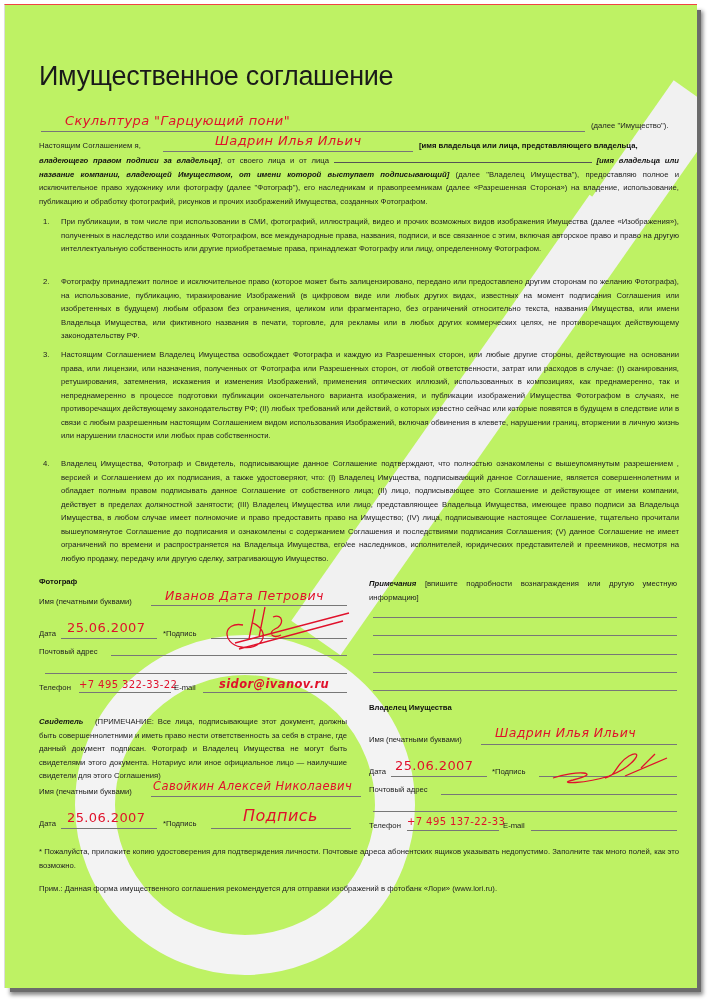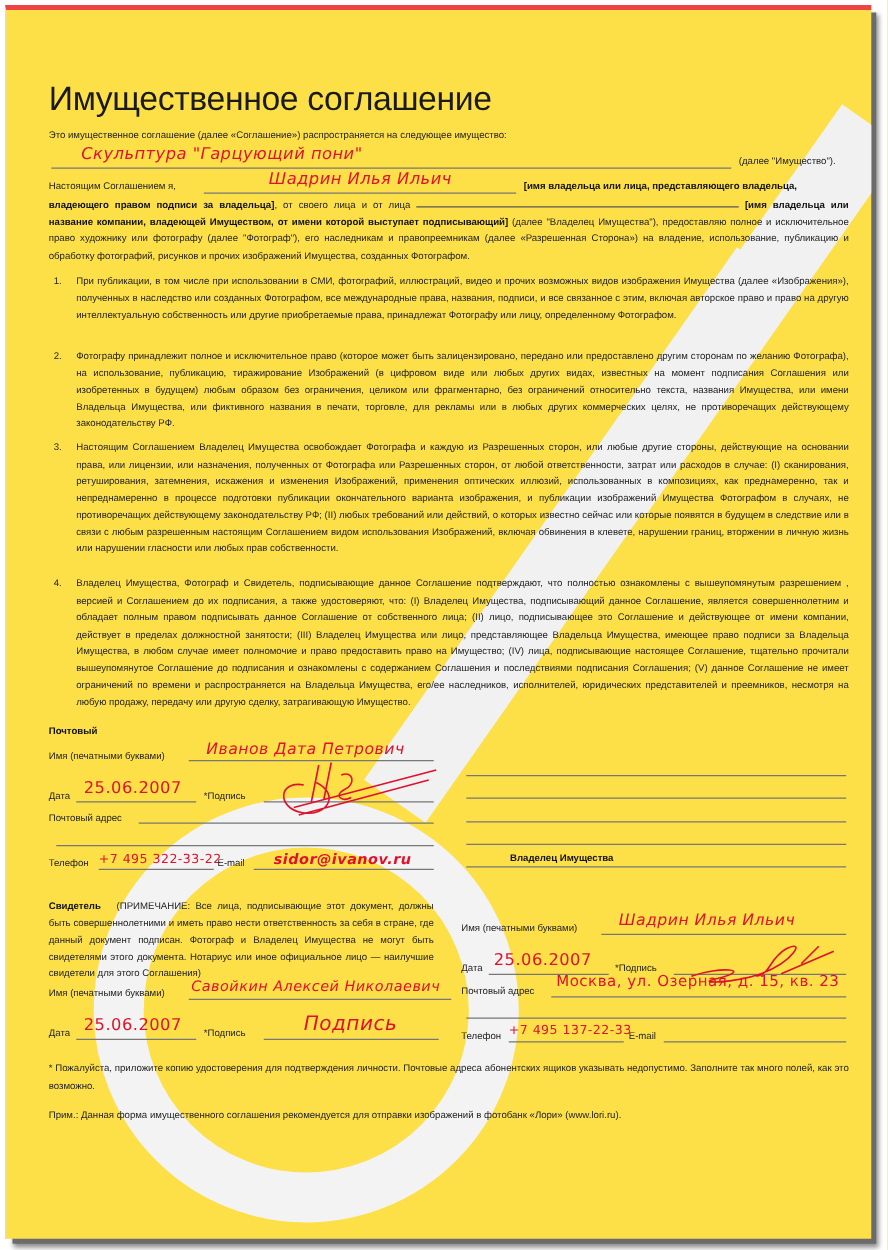--- a/index.html
+++ b/index.html
@@ -1,46 +1,45 @@
 <!DOCTYPE html>
 <html><head>
 <meta charset="utf-8">
 <style>
   html, body { margin:0; padding:0; }
   body { width:710px; height:1000px; background:#ffffff; position:relative; overflow:hidden;
          font-family:"Liberation Sans", sans-serif; color:#1a1a1a; }
-  .page { position:absolute; left:4px; top:4px; width:692px; height:983px; background:#fde047;
-          border-left:1px solid #dcdcdc; border-top:4px solid #ef4444;
+  .page { position:absolute; left:4px; top:4px; width:692px; height:983px; background:#bef264;
+          border-left:1px solid #dcdcdc; border-top:1px solid #ef4444;
           box-shadow: 5px 5px 0 -1px #6b6b6b, 6px 7px 4px #8a8a8a; overflow:hidden; }
   .wm { position:absolute; background:#f1f1f1; pointer-events:none; }
   .title { position:absolute; left:34px; top:56px; font-size:27px; letter-spacing:-0.3px; color:#1a1a1a; font-weight:normal; }
   .small { font-size:7.7px; line-height:13.5px; color:#222; }
   .p { position:absolute; left:34px; width:640px; text-align:justify; }
   .line { display:inline-block; border-bottom:1px solid #555; vertical-align:baseline; position:relative; height:10px; }
   .hand { font-family:"DejaVu Sans", sans-serif; color:#e0112b; font-style:italic; letter-spacing:0.4px; }
   .abs { position:absolute; }
   .num { position:absolute; left:38px; }
   .itm { position:absolute; left:56px; width:618px; text-align:justify; }
-  b { font-weight:bold; color:#111; }
+  b { font-weight:bold; color:#111;font-style:italic; }
   .hr { position:absolute; border-bottom:1px solid #777; height:0; }
   .lbl { position:absolute; font-size:7.7px; color:#222; white-space:nowrap; }
   .sig { position:absolute; }
 </style>
 </head>
 <body>
 
 <div class="page">
 
   <div class="wm" style="left:430px;top:160px;width:60px;height:520px;transform:rotate(35deg);"></div>
   <div class="wm" style="left:560px;top:60px;width:60px;height:360px;transform:rotate(35deg);"></div>
   <div class="wm" style="left:70px;top:630px;width:260px;height:260px;border-radius:50%;background:transparent;border:40px solid #f3f3f3;"></div>
 
   <div class="title">Имущественное соглашение</div>
 
-  <div class="p small" style="top:93px;">Это имущественное соглашение (далее «Соглашение») распространяется на следующее имущество:</div>
 
   <div class="hr" style="left:36px;top:126px;width:544px;"></div>
   <div class="abs hand" style="left:60px;top:108px;font-size:13px;">Скульптура "Гарцующий пони"</div>
   <div class="lbl" style="left:586px;top:116px;">(далее "Имущество").</div>
 
   <div class="lbl" style="left:34px;top:136px;">Настоящим Соглашением я,</div>
   <div class="hr" style="left:158px;top:146px;width:250px;"></div>
   <div class="abs hand" style="left:210px;top:128px;font-size:13px;">Шадрин Илья Ильич</div>
   <div class="lbl" style="left:414px;top:136px;font-weight:bold;color:#111;">[имя владельца или лица, представляющего владельца,</div>
 
@@ -53,21 +52,21 @@
 
   <div class="small num" style="top:270px;">2.</div>
   <div class="small itm" style="top:270px;">Фотографу принадлежит полное и исключительное право (которое может быть залицензировано, передано или предоставлено другим сторонам по желанию Фотографа), на использование, публикацию, тиражирование Изображений (в цифровом виде или любых других видах, известных на момент подписания Соглашения или изобретенных в будущем) любым образом без ограничения, целиком или фрагментарно, без ограничений относительно текста, названия Имущества, или имени Владельца Имущества, или фиктивного названия в печати, торговле, для рекламы или в любых других коммерческих целях, не противоречащих действующему законодательству РФ.</div>
 
   <div class="small num" style="top:343px;">3.</div>
   <div class="small itm" style="top:343px;">Настоящим Соглашением Владелец Имущества освобождает Фотографа и каждую из Разрешенных сторон, или любые другие стороны, действующие на основании права, или лицензии, или назначения, полученных от Фотографа или Разрешенных сторон, от любой ответственности, затрат или расходов в случае: (I) сканирования, ретуширования, затемнения, искажения и изменения Изображений, применения оптических иллюзий, использованных в композициях, как преднамеренно, так и непреднамеренно в процессе подготовки публикации окончательного варианта изображения, и публикации изображений Имущества Фотографом в случаях, не противоречащих действующему законодательству РФ; (II) любых требований или действий, о которых известно сейчас или которые появятся в будущем в следствие или в связи с любым разрешенным настоящим Соглашением видом использования Изображений, включая обвинения в клевете, нарушении границ, вторжении в личную жизнь или нарушении гласности или любых прав собственности.</div>
 
   <div class="small num" style="top:452px;">4.</div>
   <div class="small itm" style="top:452px;">Владелец Имущества, Фотограф и Свидетель, подписывающие данное Соглашение подтверждают, что полностью ознакомлены с вышеупомянутым разрешением , версией и Соглашением до их подписания, а также удостоверяют, что: (I) Владелец Имущества, подписывающий данное Соглашение, является совершеннолетним и обладает полным правом подписывать данное Соглашение от собственного лица; (II) лицо, подписывающее это Соглашение и действующее от имени компании, действует в пределах должностной занятости; (III) Владелец Имущества или лицо, представляющее Владельца Имущества, имеющее право подписи за Владельца Имущества, в любом случае имеет полномочие и право предоставить право на Имущество; (IV) лица, подписывающие настоящее Соглашение, тщательно прочитали вышеупомянутое Соглашение до подписания и ознакомлены с содержанием Соглашения и последствиями подписания Соглашения; (V) данное Соглашение не имеет ограничений по времени и распространяется на Владельца Имущества, его/ее наследников, исполнителей, юридических представителей и преемников, несмотря на любую продажу, передачу или другую сделку, затрагивающую Имущество.</div>
 
-  <div class="lbl" style="left:34px;top:572px;font-weight:bold;color:#111;">Почтовый</div>
+  <div class="lbl" style="left:34px;top:572px;font-weight:bold;color:#111;">Фотограф</div>
   <div class="lbl" style="left:34px;top:592px;">Имя (печатными буквами)</div>
   <div class="hr" style="left:146px;top:600px;width:196px;"></div>
   <div class="abs hand" style="left:160px;top:583px;font-size:12.5px;">Иванов Дата Петрович</div>
 
   <div class="lbl" style="left:34px;top:624px;">Дата</div>
   <div class="hr" style="left:56px;top:633px;width:96px;"></div>
   <div class="abs hand" style="left:62px;top:615px;font-size:13px;font-style:normal;">25.06.2007</div>
   <div class="lbl" style="left:158px;top:624px;">*Подпись</div>
   <div class="hr" style="left:206px;top:633px;width:136px;"></div>
   <svg class="sig" style="left:208px;top:598px;" width="140" height="50" viewBox="0 0 140 50">
@@ -78,57 +77,59 @@
   <div class="hr" style="left:106px;top:650px;width:236px;"></div>
   <div class="hr" style="left:40px;top:668px;width:302px;"></div>
 
   <div class="lbl" style="left:34px;top:678px;">Телефон</div>
   <div class="hr" style="left:74px;top:687px;width:92px;"></div>
   <div class="abs hand" style="left:74px;top:674px;font-size:10px;font-style:normal;">+7 495 322-33-22</div>
   <div class="lbl" style="left:169px;top:678px;">E-mail</div>
   <div class="hr" style="left:198px;top:687px;width:144px;"></div>
   <div class="abs hand" style="left:214px;top:672px;font-size:11.5px;font-weight:bold;">sidor@ivanov.ru</div>
 
+  <div class="small abs" style="left:364px;top:572px;width:308px;text-align:justify;">
+    <b>Примечания</b> <span>[впишите подробности вознаграждения или другую уместную информацию]</span>
+  </div>
   <div class="hr" style="left:368px;top:612px;width:304px;"></div>
   <div class="hr" style="left:368px;top:630px;width:304px;"></div>
   <div class="hr" style="left:368px;top:649px;width:304px;"></div>
   <div class="hr" style="left:368px;top:667px;width:304px;"></div>
   <div class="hr" style="left:368px;top:685px;width:304px;"></div>
 
   <div class="small abs" style="left:34px;top:710px;width:308px;text-align:justify;">
     <b>Свидетель</b>&nbsp;&nbsp; <span>(ПРИМЕЧАНИЕ: Все лица, подписывающие этот документ, должны быть совершеннолетними и иметь право нести ответственность за себя в стране, где данный документ подписан. Фотограф и Владелец Имущества не могут быть свидетелями этого документа. Нотариус или иное официальное лицо — наилучшие свидетели для этого Соглашения)</span>
   </div>
   <div class="lbl" style="left:34px;top:782px;">Имя (печатными буквами)</div>
   <div class="hr" style="left:146px;top:791px;width:210px;"></div>
   <div class="abs hand" style="left:148px;top:774px;font-size:11.5px;font-style:italic;">Савойкин Алексей Николаевич</div>
 
   <div class="lbl" style="left:34px;top:814px;">Дата</div>
   <div class="hr" style="left:56px;top:823px;width:96px;"></div>
   <div class="abs hand" style="left:62px;top:805px;font-size:13px;font-style:normal;">25.06.2007</div>
   <div class="lbl" style="left:158px;top:814px;">*Подпись</div>
   <div class="hr" style="left:206px;top:823px;width:140px;"></div>
   <div class="abs hand" style="left:238px;top:801px;font-size:16px;">Подпись</div>
 
-  <div class="lbl" style="left:364px;top:674px;font-weight:bold;color:#111;margin-left:39px;">Владелец Имущества</div>
+  <div class="lbl" style="left:364px;top:698px;font-weight:bold;color:#111;">Владелец Имущества</div>
   <div class="lbl" style="left:364px;top:730px;">Имя (печатными буквами)</div>
   <div class="hr" style="left:476px;top:739px;width:196px;"></div>
   <div class="abs hand" style="left:490px;top:720px;font-size:12.5px;">Шадрин Илья Ильич</div>
 
   <div class="lbl" style="left:364px;top:762px;">Дата</div>
   <div class="hr" style="left:386px;top:771px;width:96px;"></div>
   <div class="abs hand" style="left:390px;top:753px;font-size:13px;font-style:normal;">25.06.2007</div>
   <div class="lbl" style="left:487px;top:762px;">*Подпись</div>
   <div class="hr" style="left:534px;top:771px;width:138px;"></div>
   <svg class="sig" style="left:540px;top:735px;" width="130" height="45" viewBox="0 0 130 45">
     <path d="M8 38 C30 30,60 32,28 40 C10 44,40 44,64 36 C90 26,100 8,84 16 C70 24,72 36,60 38 M80 36 L122 18 M96 28 L110 14" fill="none" stroke="#e0112b" stroke-width="1.3"></path>
   </svg>
 
   <div class="lbl" style="left:364px;top:780px;">Почтовый адрес</div>
   <div class="hr" style="left:436px;top:789px;width:236px;"></div>
-  <div class="abs hand" style="left:440px;top:770px;font-size:12px;font-style:normal;">Москва, ул. Озерная, д. 15, кв. 23</div>
   <div class="hr" style="left:368px;top:806px;width:304px;"></div>
 
   <div class="lbl" style="left:364px;top:816px;">Телефон</div>
   <div class="hr" style="left:402px;top:825px;width:92px;"></div>
   <div class="abs hand" style="left:402px;top:811px;font-size:10px;font-style:normal;">+7 495 137-22-33</div>
   <div class="lbl" style="left:498px;top:816px;">E-mail</div>
   <div class="hr" style="left:526px;top:825px;width:146px;"></div>
 
   <div class="p small" style="top:840px;">* Пожалуйста, приложите копию удостоверения для подтверждения личности. Почтовые адреса абонентских ящиков указывать недопустимо. Заполните так много полей, как это возможно.</div>
   <div class="p small" style="top:877px;">Прим.: Данная форма имущественного соглашения рекомендуется для отправки изображений в фотобанк «Лори» (www.lori.ru).</div>

